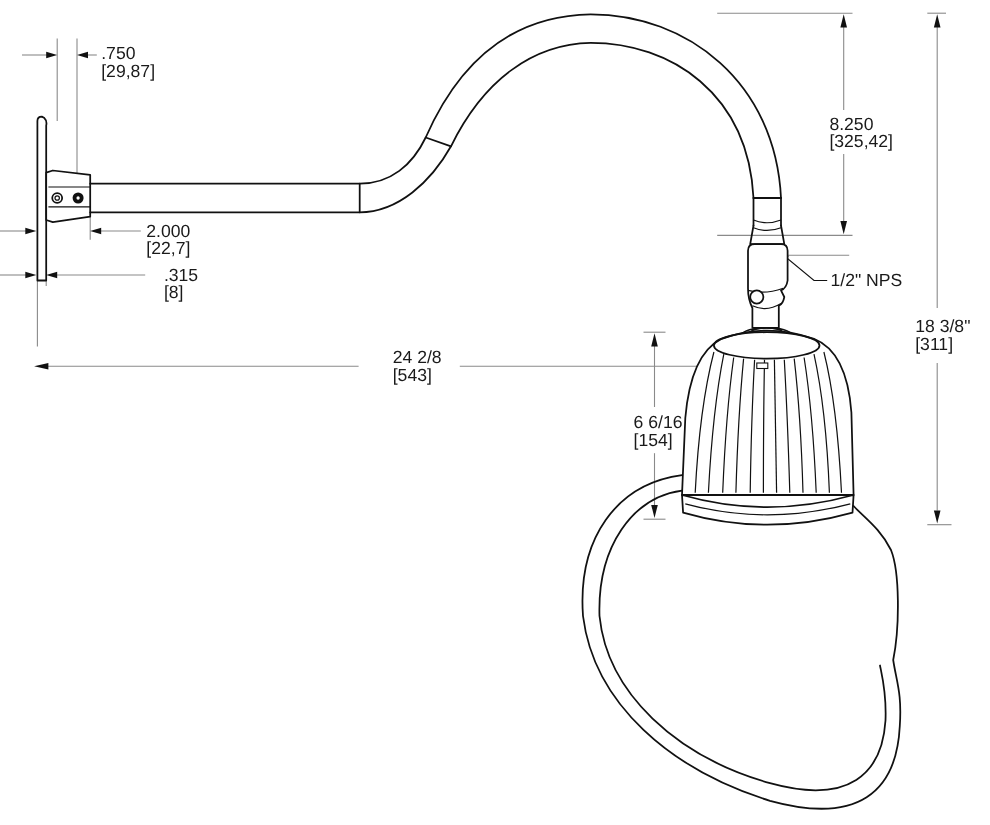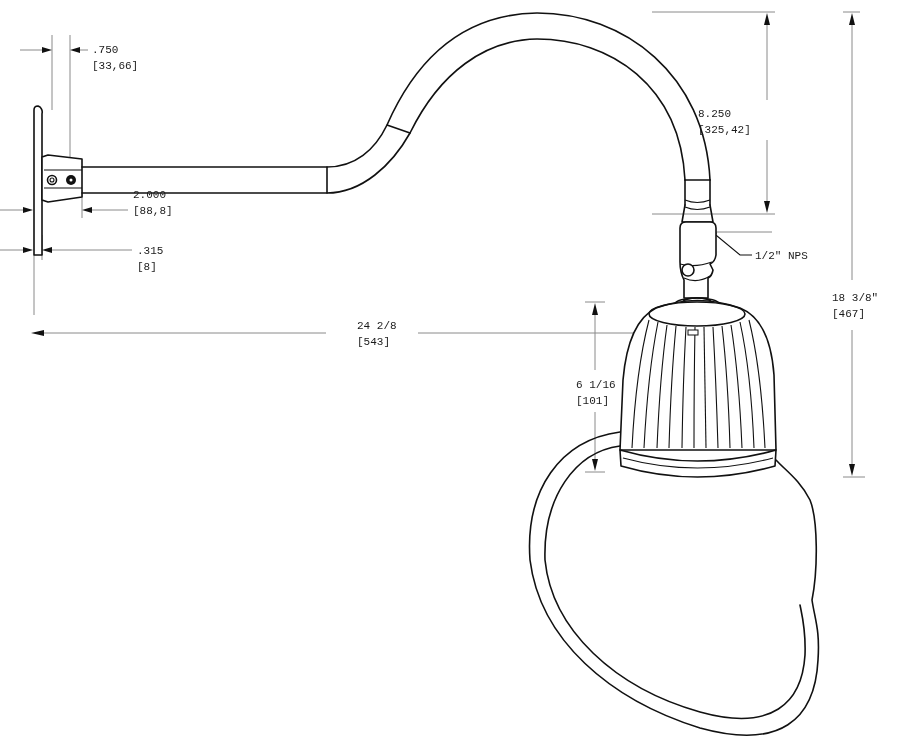--- a/index.html
+++ b/index.html
@@ -1,18 +1,18 @@
 <!DOCTYPE html>
 <html><head>
 <meta charset="utf-8">
 <style>
   html, body { margin: 0; padding: 0; background: #ffffff; }
   body { width: 900px; height: 750px; position: relative; overflow: hidden; font-family: "Liberation Sans", sans-serif; }
   #drawing { position: absolute; left: 0; top: 0; width: 900px; height: 750px; }
-  .dim-label { position: absolute; font-family: Liberation Mono, monospace; font-size: 11px; line-height: 16px; color: #1a1a1a; white-space: nowrap; background: transparent; }
+  .dim-label { position: absolute; font-family: Liberation Sans, sans-serif; font-size: 16px; line-height: 16px; color: #1a1a1a; white-space: nowrap; background: transparent; }
   .dim-label span { display: block; }
   .part { fill: none; stroke: #111; stroke-width: 1.6; stroke-linejoin: round; stroke-linecap: round; }
   .part-fill { fill: #fff; stroke: #111; stroke-width: 1.6; stroke-linejoin: round; }
   .thin { fill: none; stroke: #111; stroke-width: 1.1; }
   .dim { fill: none; stroke: #8a8a8a; stroke-width: 1; }
   .arrow { fill: #111; stroke: none; }
 </style>
 </head>
 <body>
 
@@ -126,48 +126,48 @@
   </g>
 
   <g>
     <path class="part" d="M620,432 C560,440 525,490 530,560 C540,640 610,700 700,728 C780,750 815,720 818,660 C820,630 815,620 812,600 C818,570 818,520 810,500 C800,480 785,470 776,460"></path>
     <path class="part" d="M620,446 C575,452 543,497 545,560 C552,630 615,688 700,712 C772,732 802,703 805,655 C806,630 802,615 800,605"></path>
   </g>
 </svg>
 
 <div class="dim-label" style="left:92px; top:42px;">
   <span>.750</span>
-  <span>[33,66]</span>
+  <span>[29,87]</span>
 </div>
 
-<div class="dim-label" style="left:133px; top:187px;">
+<div class="dim-label" style="left:133px; top:203px;">
   <span>2.000</span>
-  <span>[88,8]</span>
+  <span>[22,7]</span>
 </div>
 
-<div class="dim-label" style="left:137px; top:243px;">
+<div class="dim-label" style="left:149px; top:243px;">
   <span>.315</span>
   <span>[8]</span>
 </div>
 
 <div class="dim-label" style="left:357px; top:318px;">
   <span>24 2/8</span>
   <span>[543]</span>
 </div>
 
-<div class="dim-label" style="left:698px; top:106px;">
+<div class="dim-label" style="left:754px; top:106px;">
   <span>8.250</span>
   <span>[325,42]</span>
 </div>
 
 <div class="dim-label" style="left:755px; top:248px;">
   <span>1/2" NPS</span>
 </div>
 
 <div class="dim-label" style="left:832px; top:290px;">
   <span>18 3/8"</span>
-  <span>[467]</span>
+  <span>[311]</span>
 </div>
 
 <div class="dim-label" style="left:576px; top:377px;">
-  <span>6 1/16</span>
-  <span>[101]</span>
+  <span>6 6/16</span>
+  <span>[154]</span>
 </div>
 
 </body></html>

